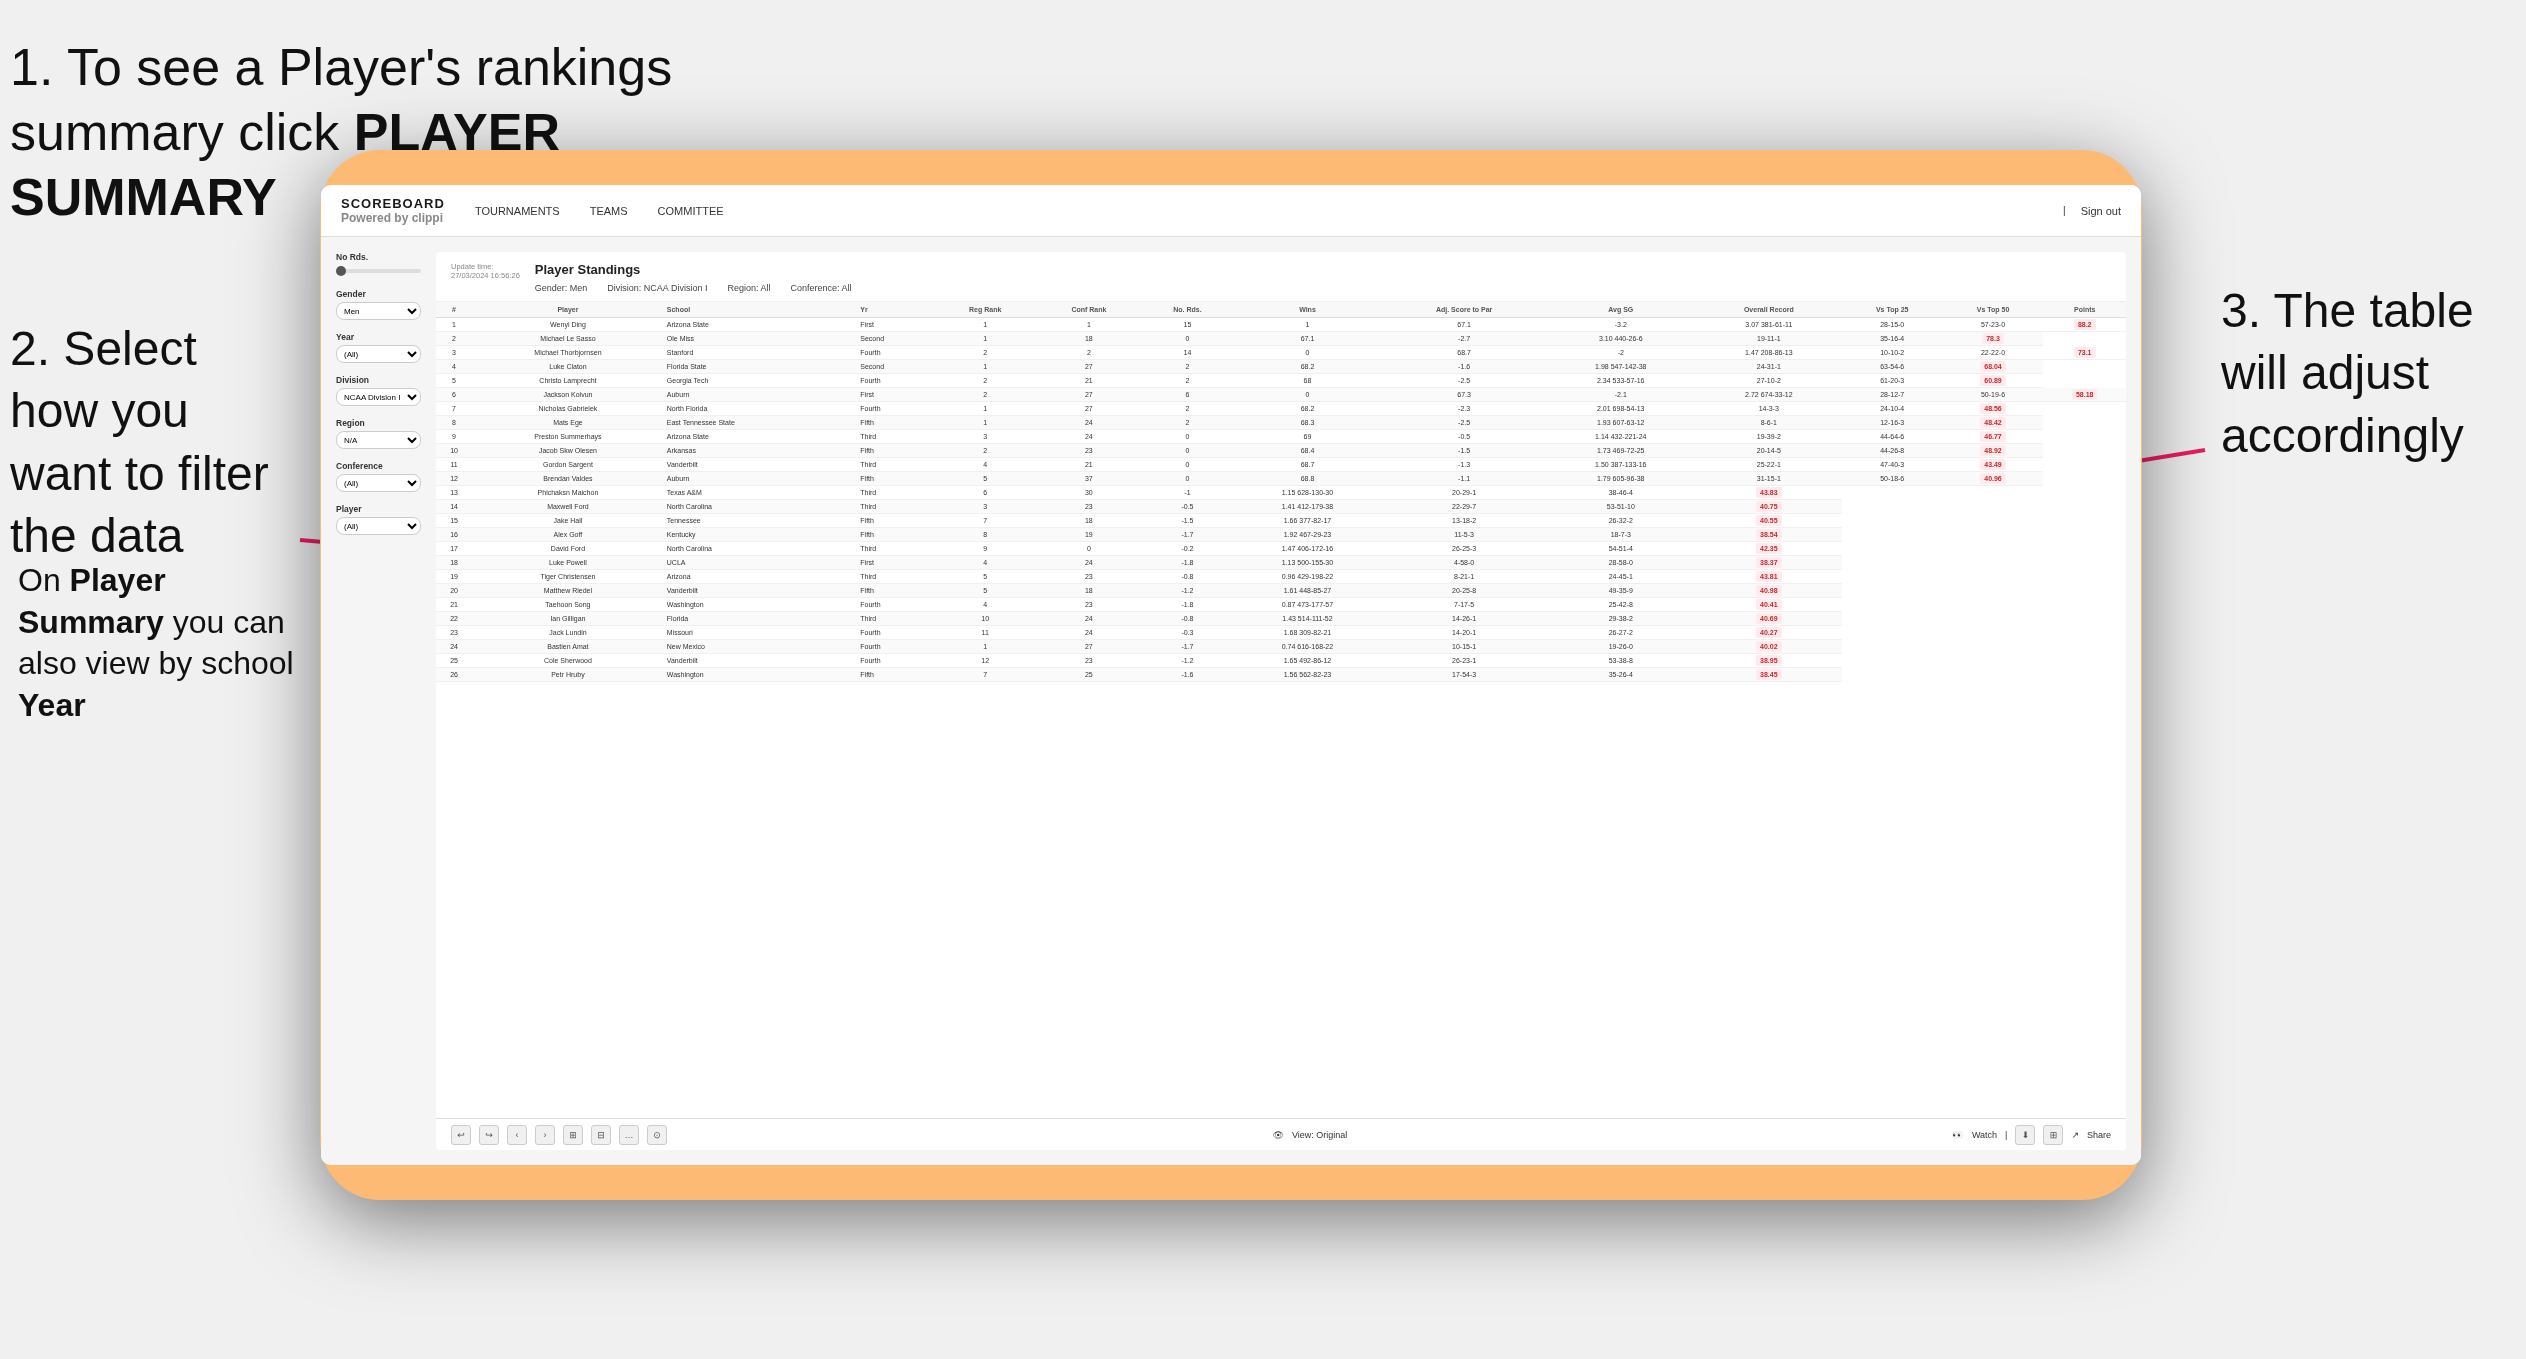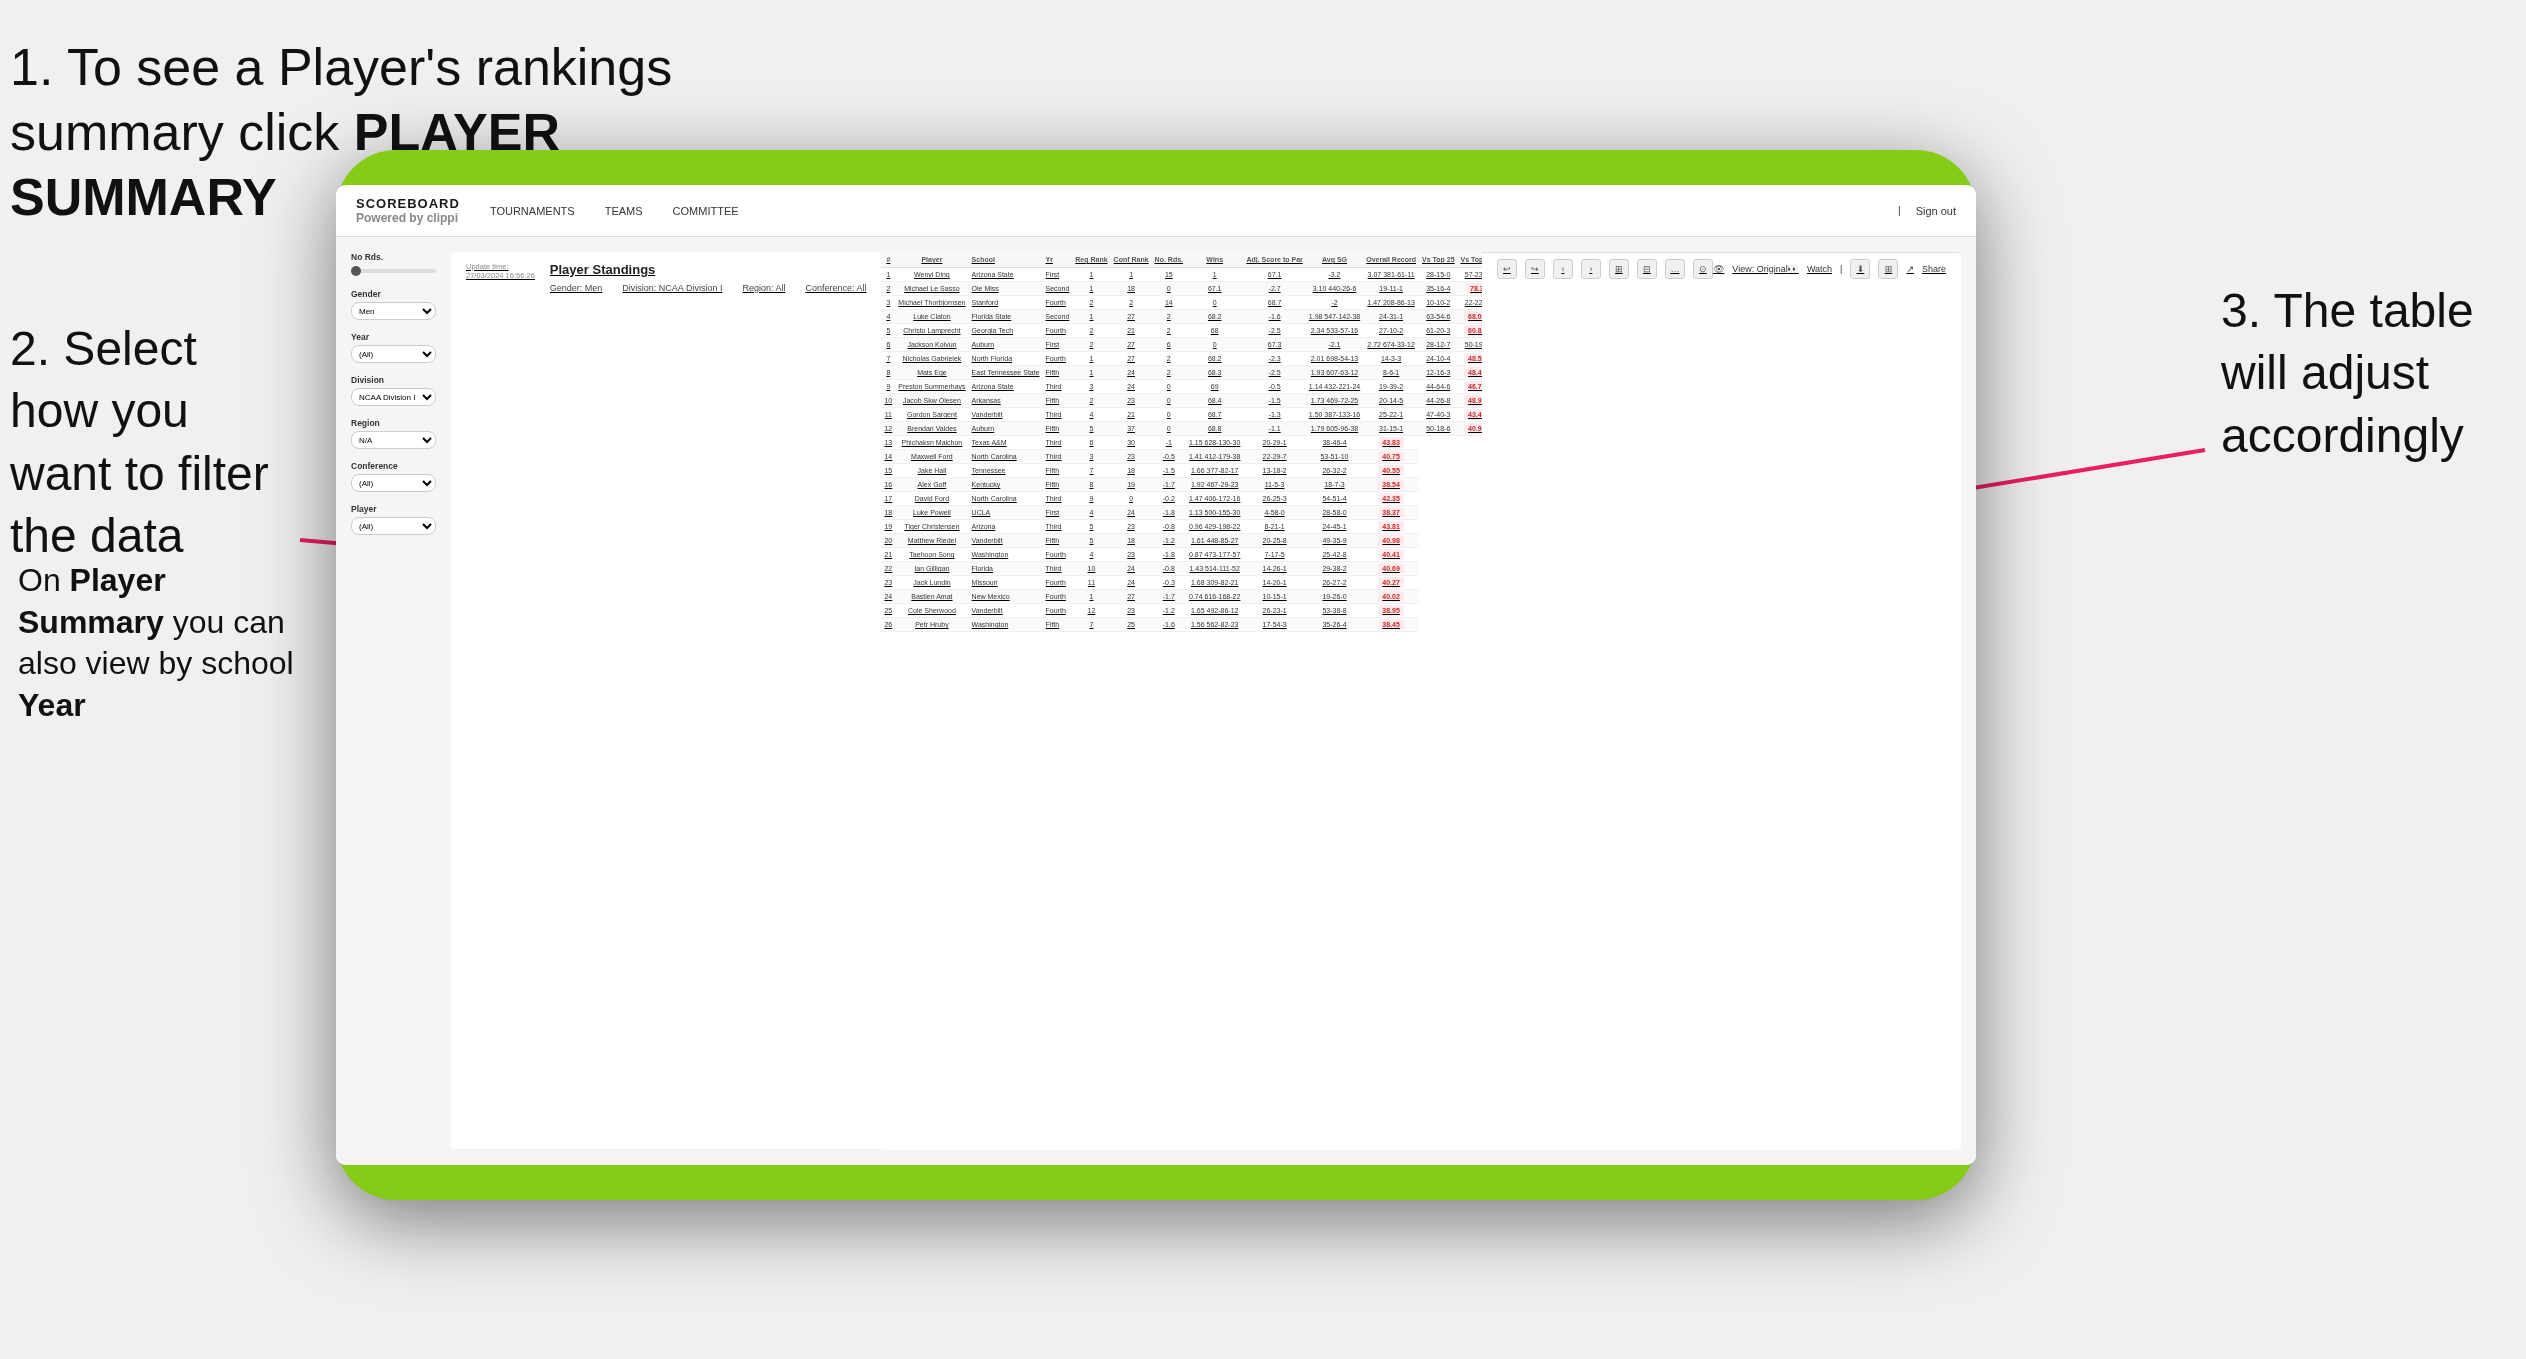--- a/index.html
+++ b/index.html
@@ -28,25 +28,25 @@
       position: absolute;
       top: 0; left: 0;
       width: 2526px;
       height: 1359px;
       pointer-events: none;
     }
 
     
     .tablet-frame {
       position: absolute;
-      left: 336px;
+      left: 320px;
       top: 150px;
-      width: 1640px;
+      width: 1822px;
       height: 1050px;
-      background: #84cc16;
+      background: #fdba74;
       border-radius: 60px;
       box-shadow: 0 20px 80px rgba(0,0,0,0.5);
       display: flex;
       align-items: center;
       justify-content: center;
     }
 
     .tablet-screen {
       width: 1820px;
       height: 980px;
@@ -197,21 +197,21 @@
       padding: 0 3px;
     }
 
     
     .data-panel {
       flex: 1;
       background: #fff;
       border-radius: 4px;
       overflow: hidden;
       display: flex;
-      text-decoration: underline;
+      flex-direction: column;
     }
 
     .data-header {
       padding: 10px 15px 8px;
       border-bottom: 1px solid #eee;
     }
 
     .data-title {
       font-size: 13px;
       font-weight: 700;

